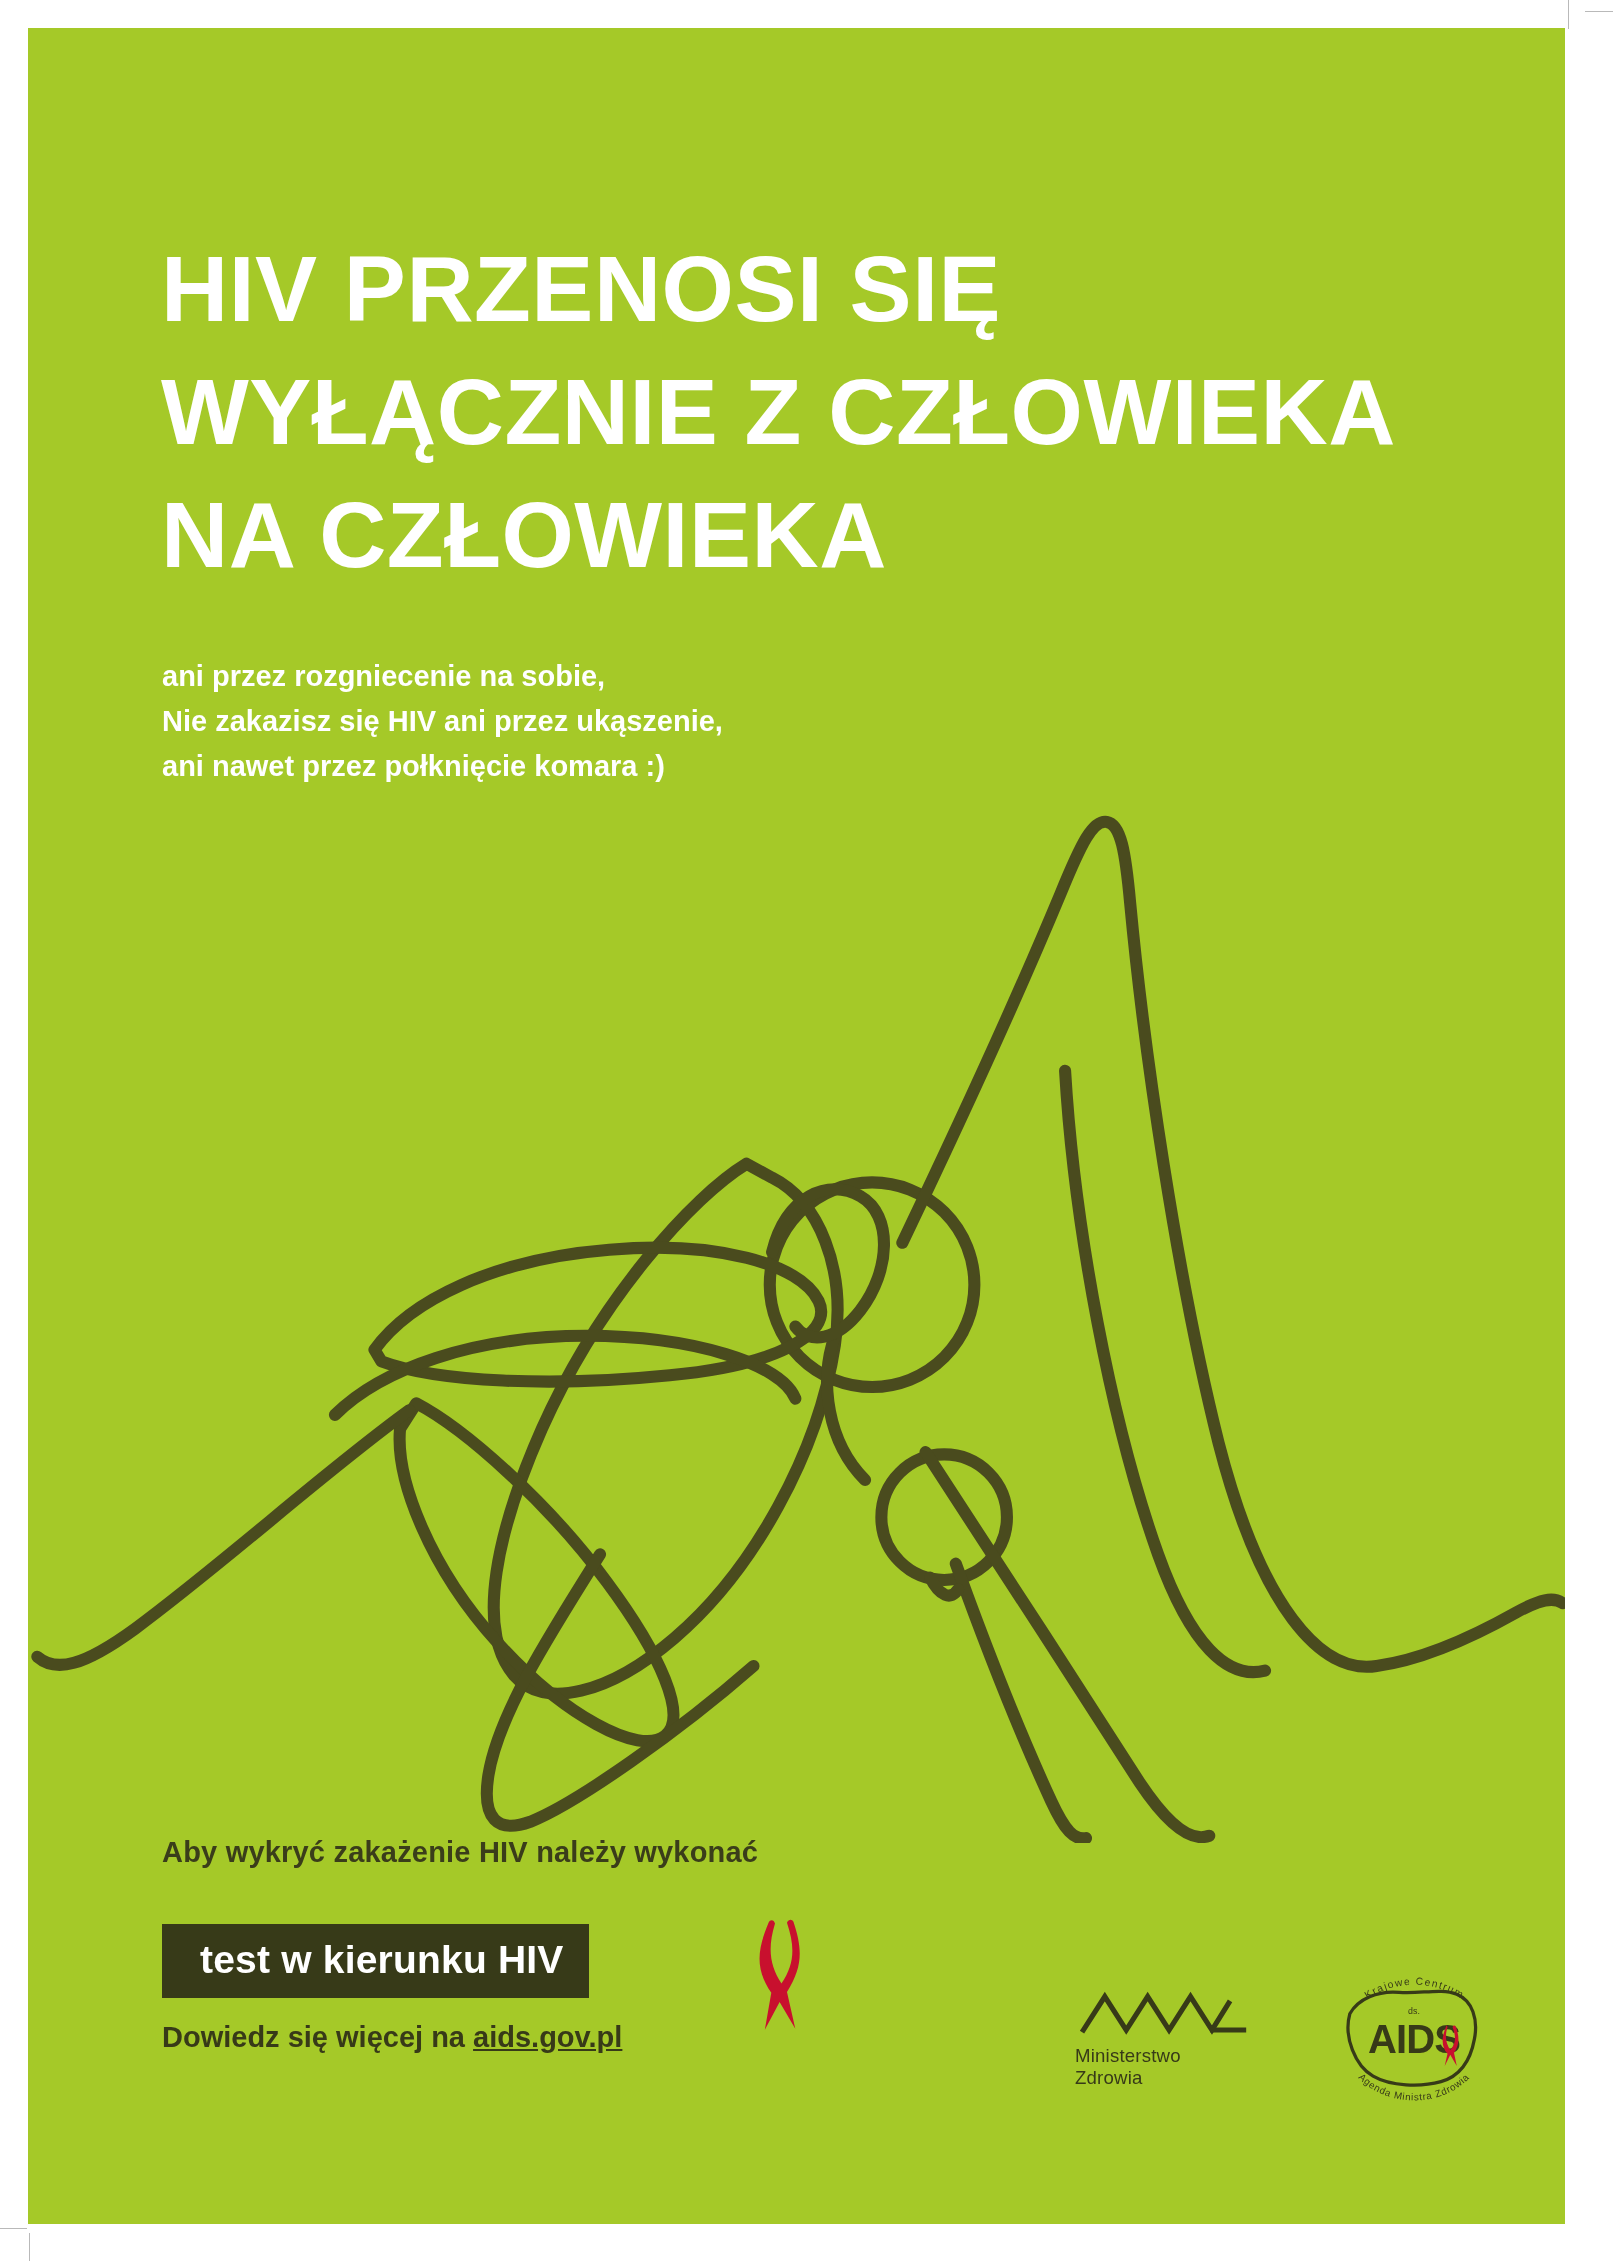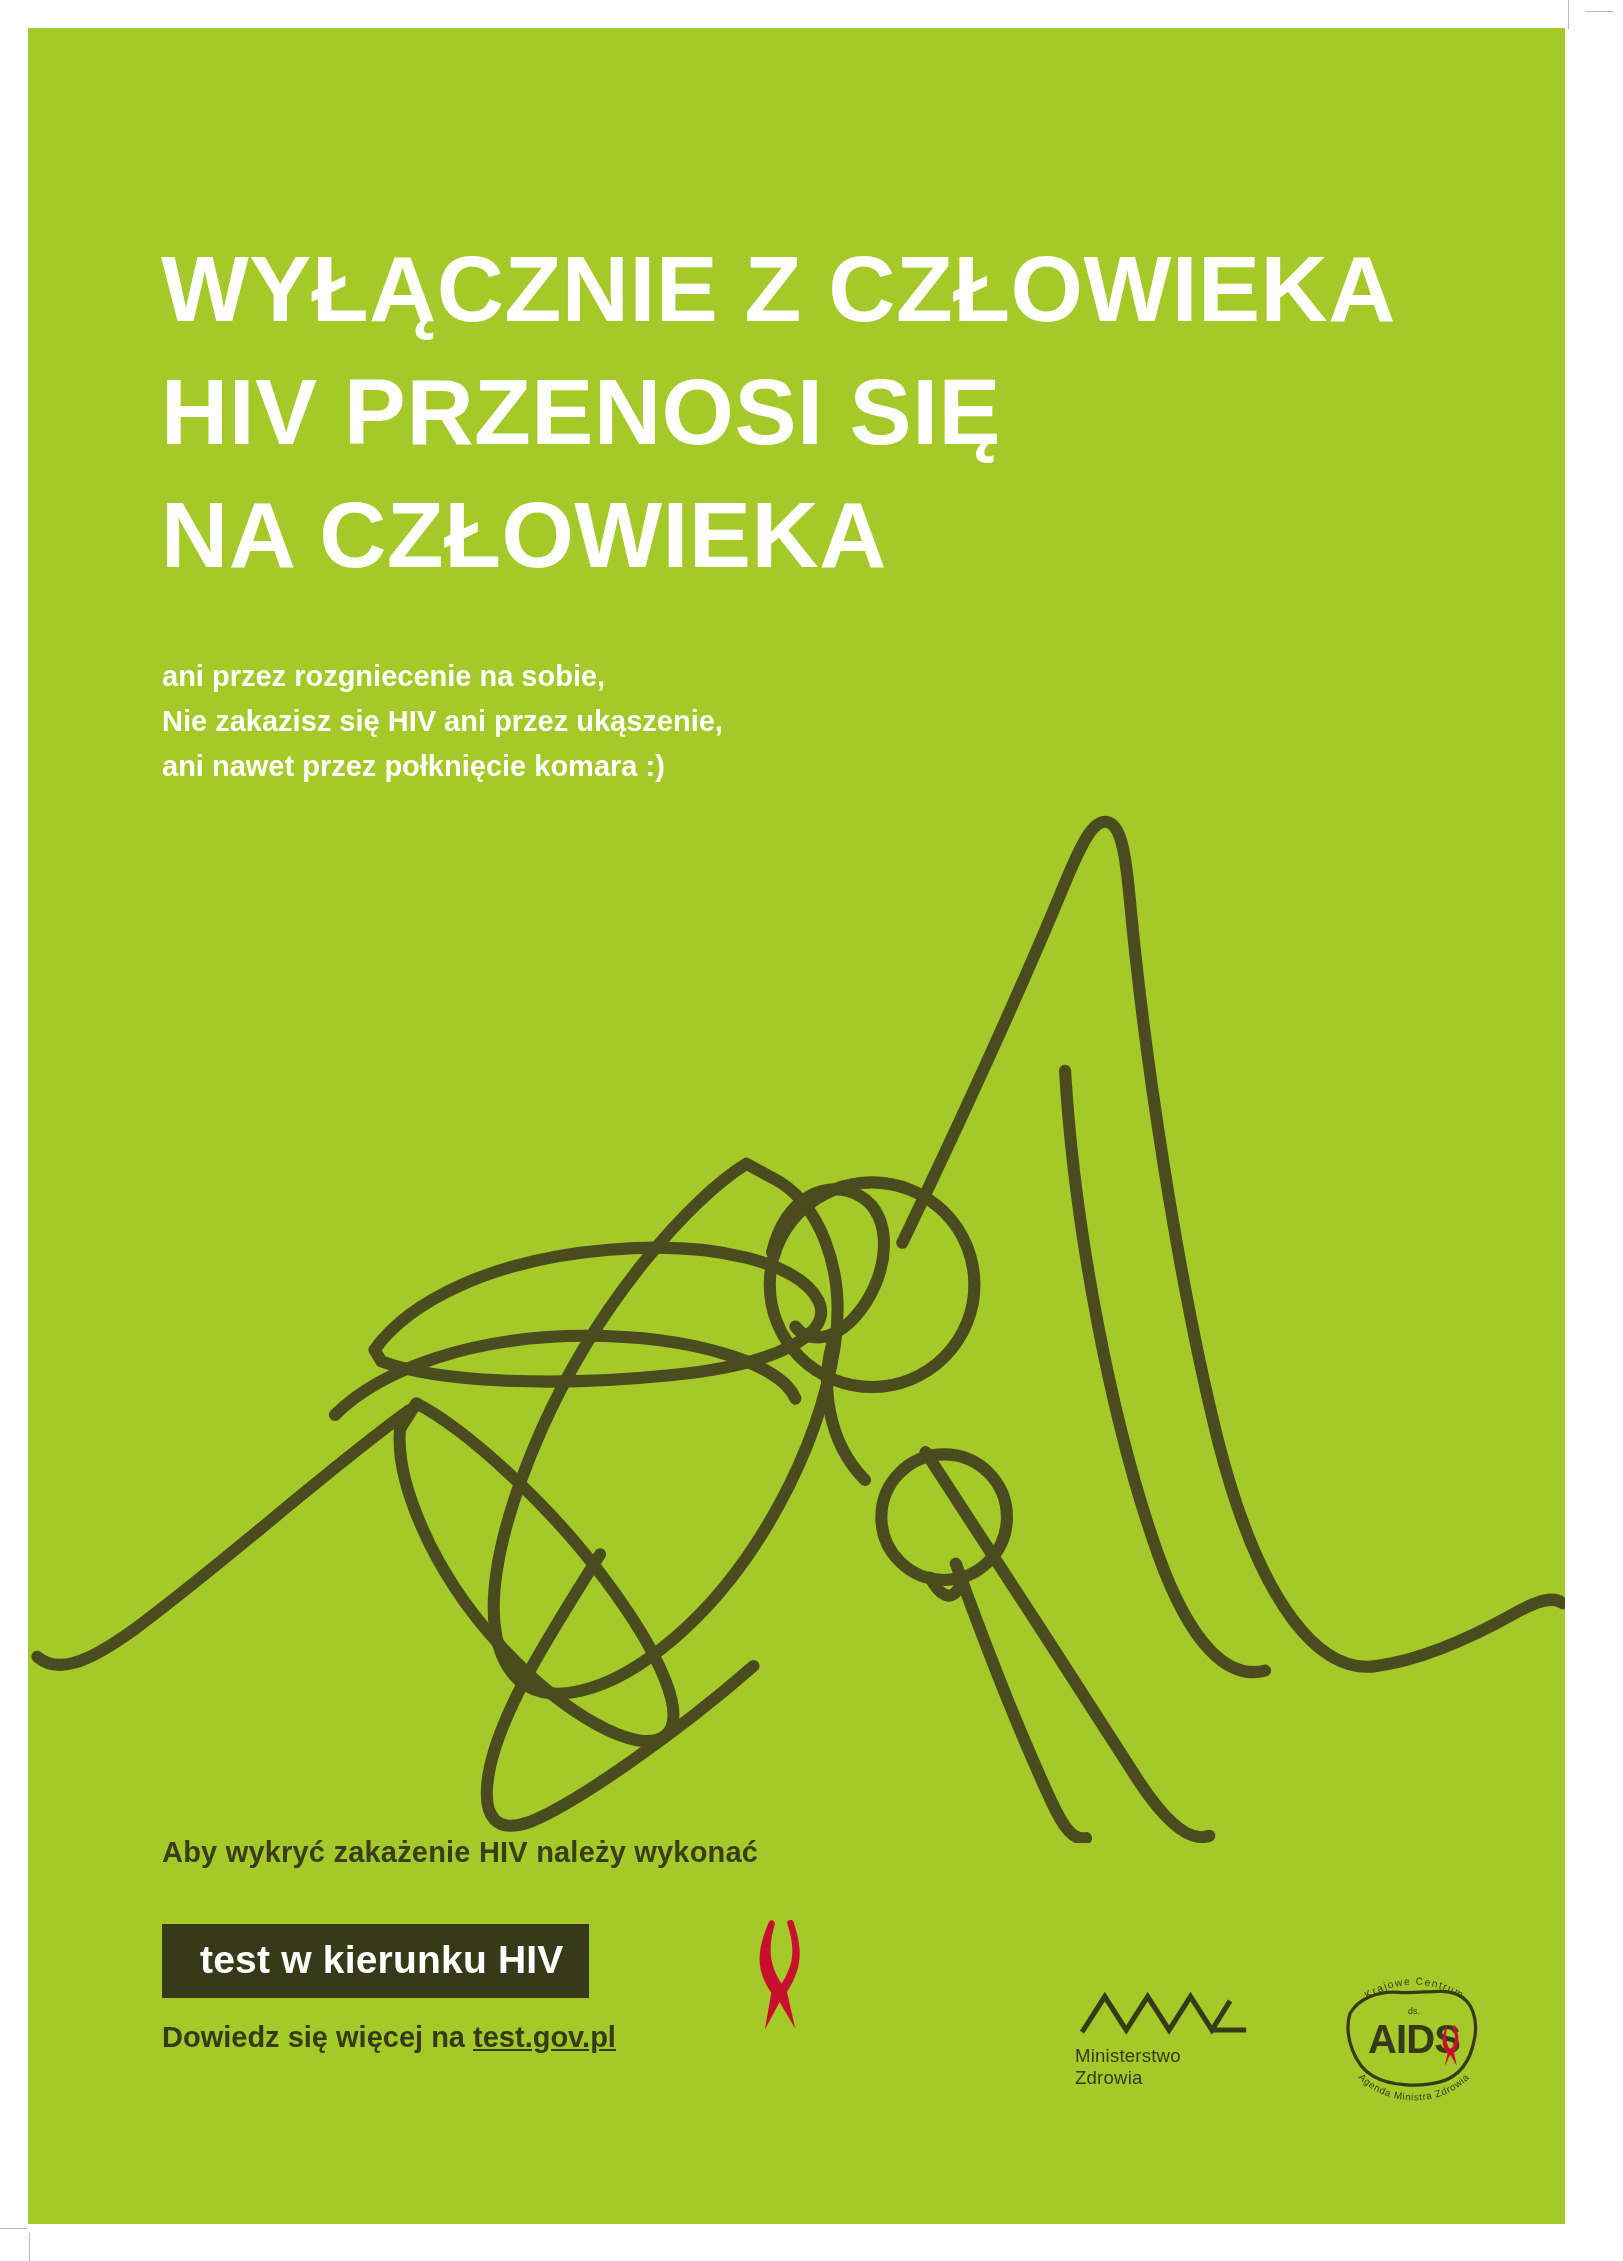--- a/index.html
+++ b/index.html
@@ -154,22 +154,22 @@
 <div class="page">
 
   <div class="crop-mark" style="left:1568px; top:0; width:0.9px; height:29px;"></div>
   <div class="crop-mark" style="left:1585px; top:11px; width:28px; height:0.9px;"></div>
   <div class="crop-mark" style="left:29px; top:2233px; width:0.9px; height:28px;"></div>
   <div class="crop-mark" style="left:0; top:2228px; width:27px; height:0.9px;"></div>
 
   <div class="poster">
 
     <div class="headline">
+      <div>HIV PRZENOSI SIĘ</div>
       <div>WYŁĄCZNIE Z CZŁOWIEKA</div>
-      <div>HIV PRZENOSI SIĘ</div>
       <div>NA CZŁOWIEKA</div>
     </div>
 
     <div class="subhead">
       <div>ani przez rozgniecenie na sobie,</div>
       <div>Nie zakazisz się HIV ani przez ukąszenie,</div>
       <div>ani nawet przez połknięcie komara :)</div>
     </div>
 
     <div class="artwork">
@@ -208,21 +208,21 @@
 
     <div class="test-bar">test w kierunku HIV</div>
 
     <div class="ribbon">
       <svg viewBox="0 0 130 250" xmlns="http://www.w3.org/2000/svg">
         <path d="M38 8 C12 70 10 110 44 160 L30 240 L62 180 L96 238 L78 158 C112 104 112 66 92 6 C88 0 82 0 78 8 C96 62 94 98 66 140 C40 100 36 62 52 10 C50 2 42 0 38 8 Z" fill="#c8102e"></path>
       </svg>
     </div>
 
     <div class="more-line">
-      <span>Dowiedz się więcej na </span><span class="url">test.gov.pl</span>
+      <span>Dowiedz się więcej na </span><span class="url">aids.gov.pl</span>
     </div>
 
     <div class="logo-mz">
       <div class="mark">
         <svg viewBox="0 0 380 105" xmlns="http://www.w3.org/2000/svg" fill="none" stroke="#373a18" stroke-width="11" stroke-linecap="square">
           <path d="M18 88 L64 16 L110 88 L156 16 L202 88 L248 16 L294 88 L330 30"></path>
           <path d="M296 88 L362 88"></path>
         </svg>
       </div>
       <div class="caption">Ministerstwo Zdrowia</div>

